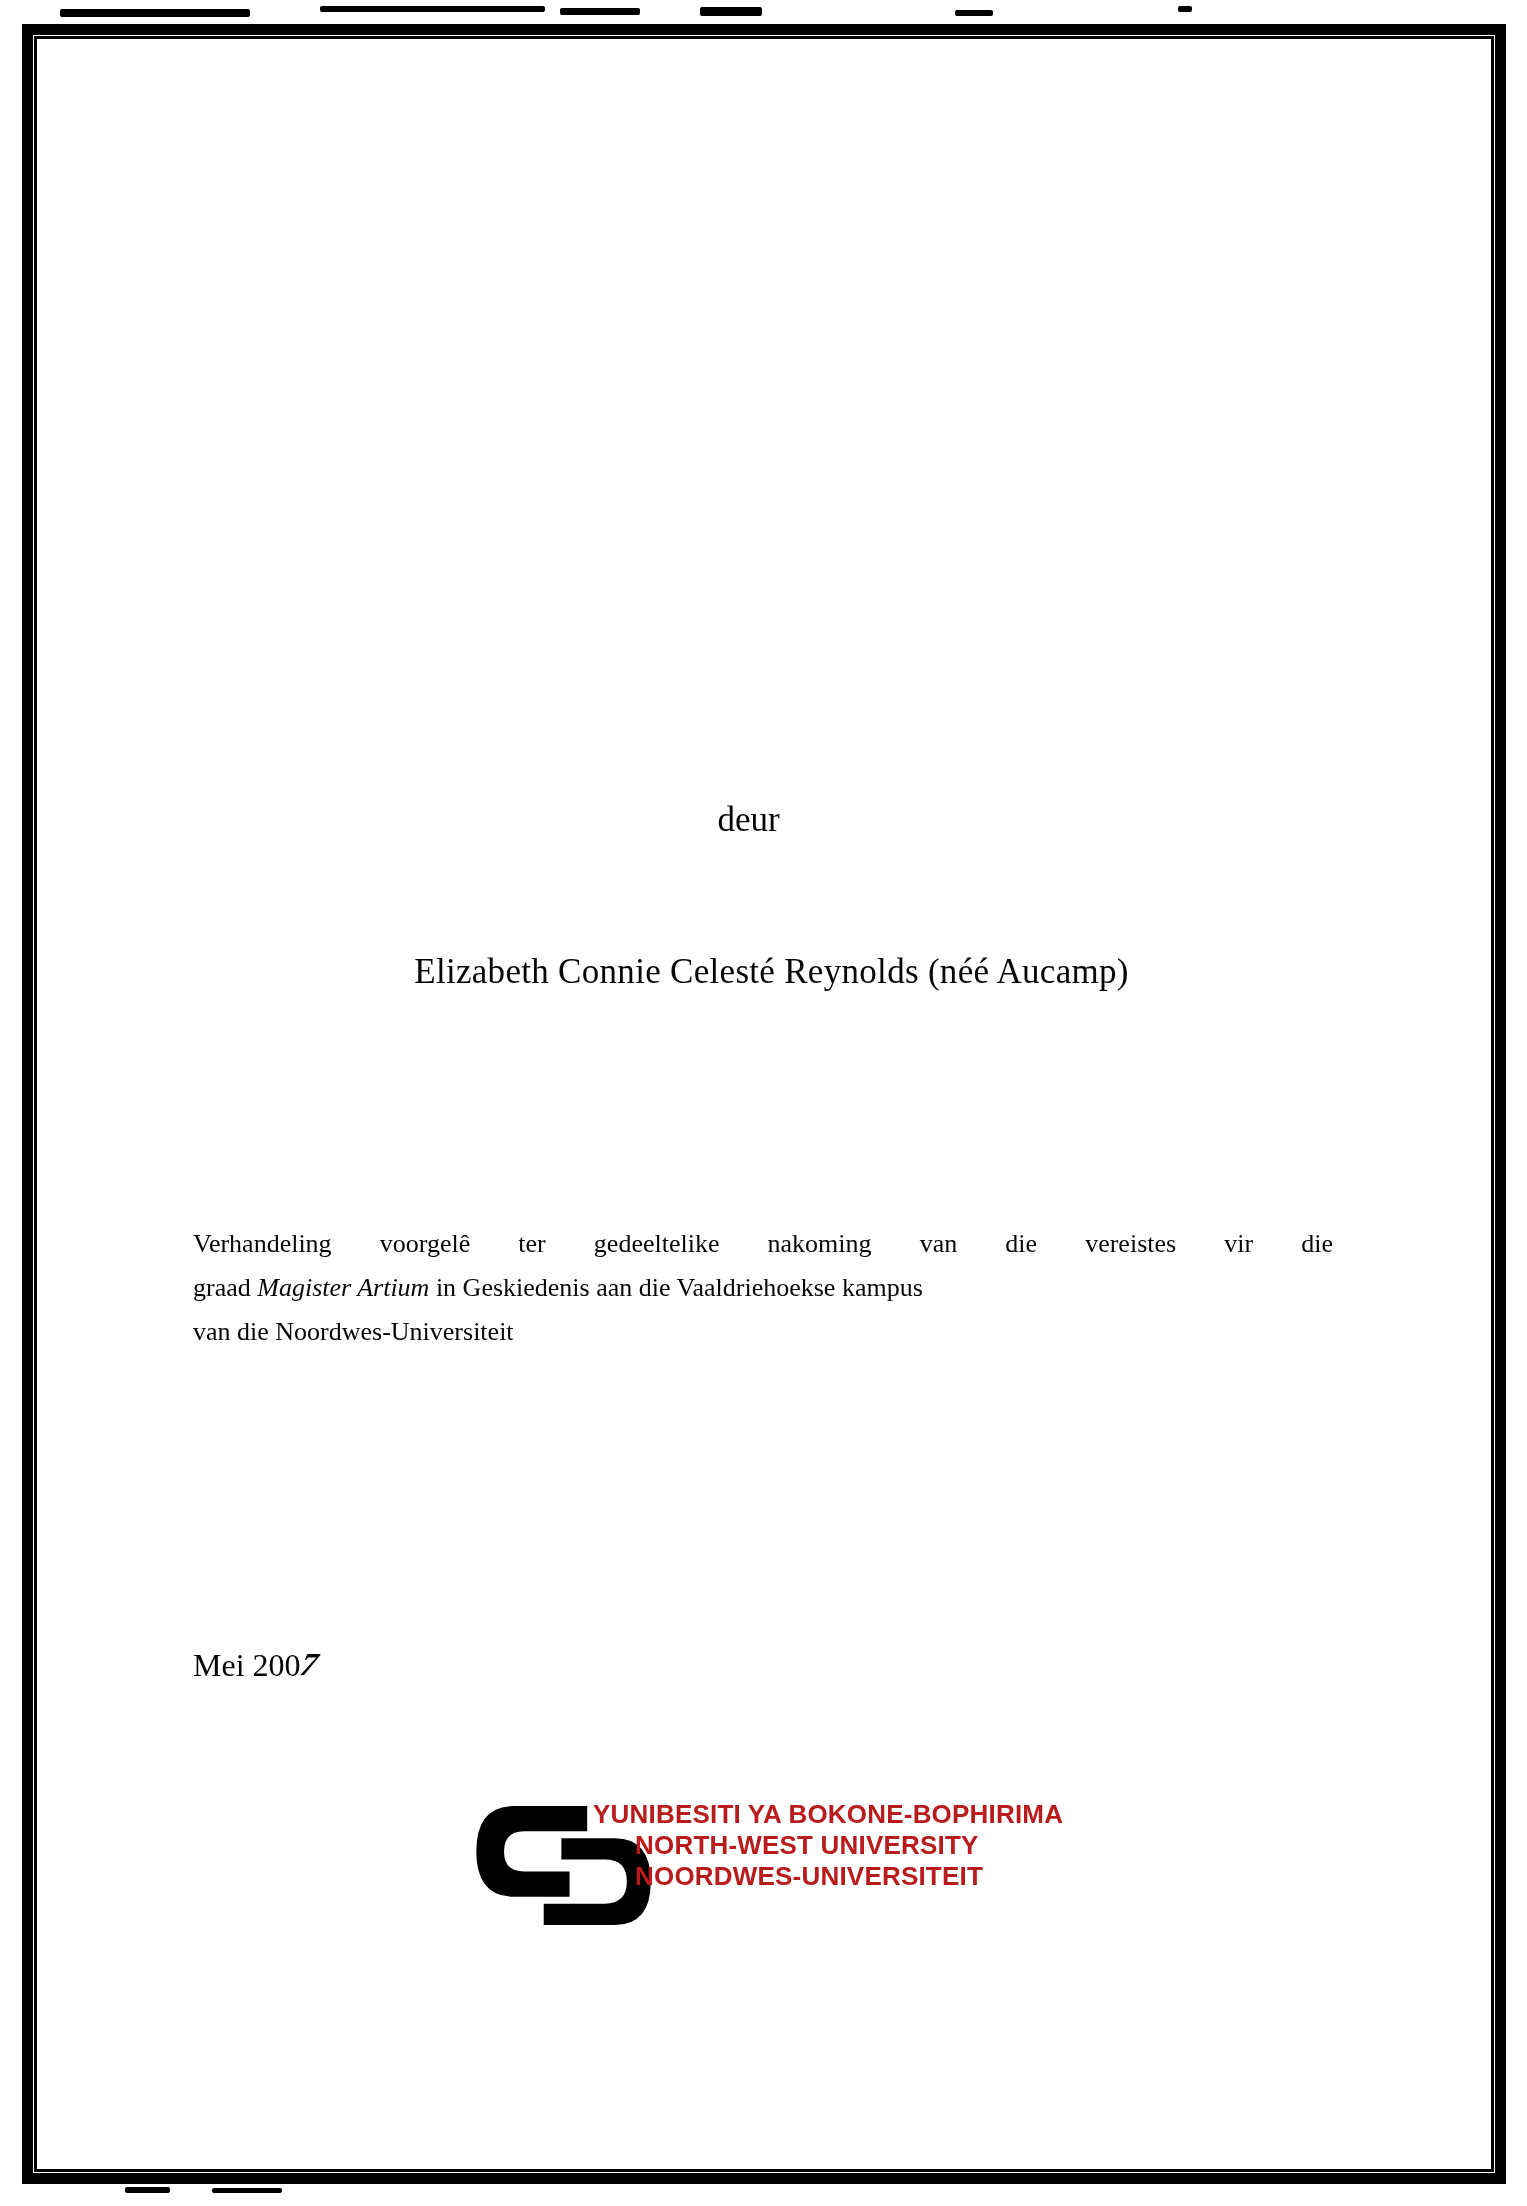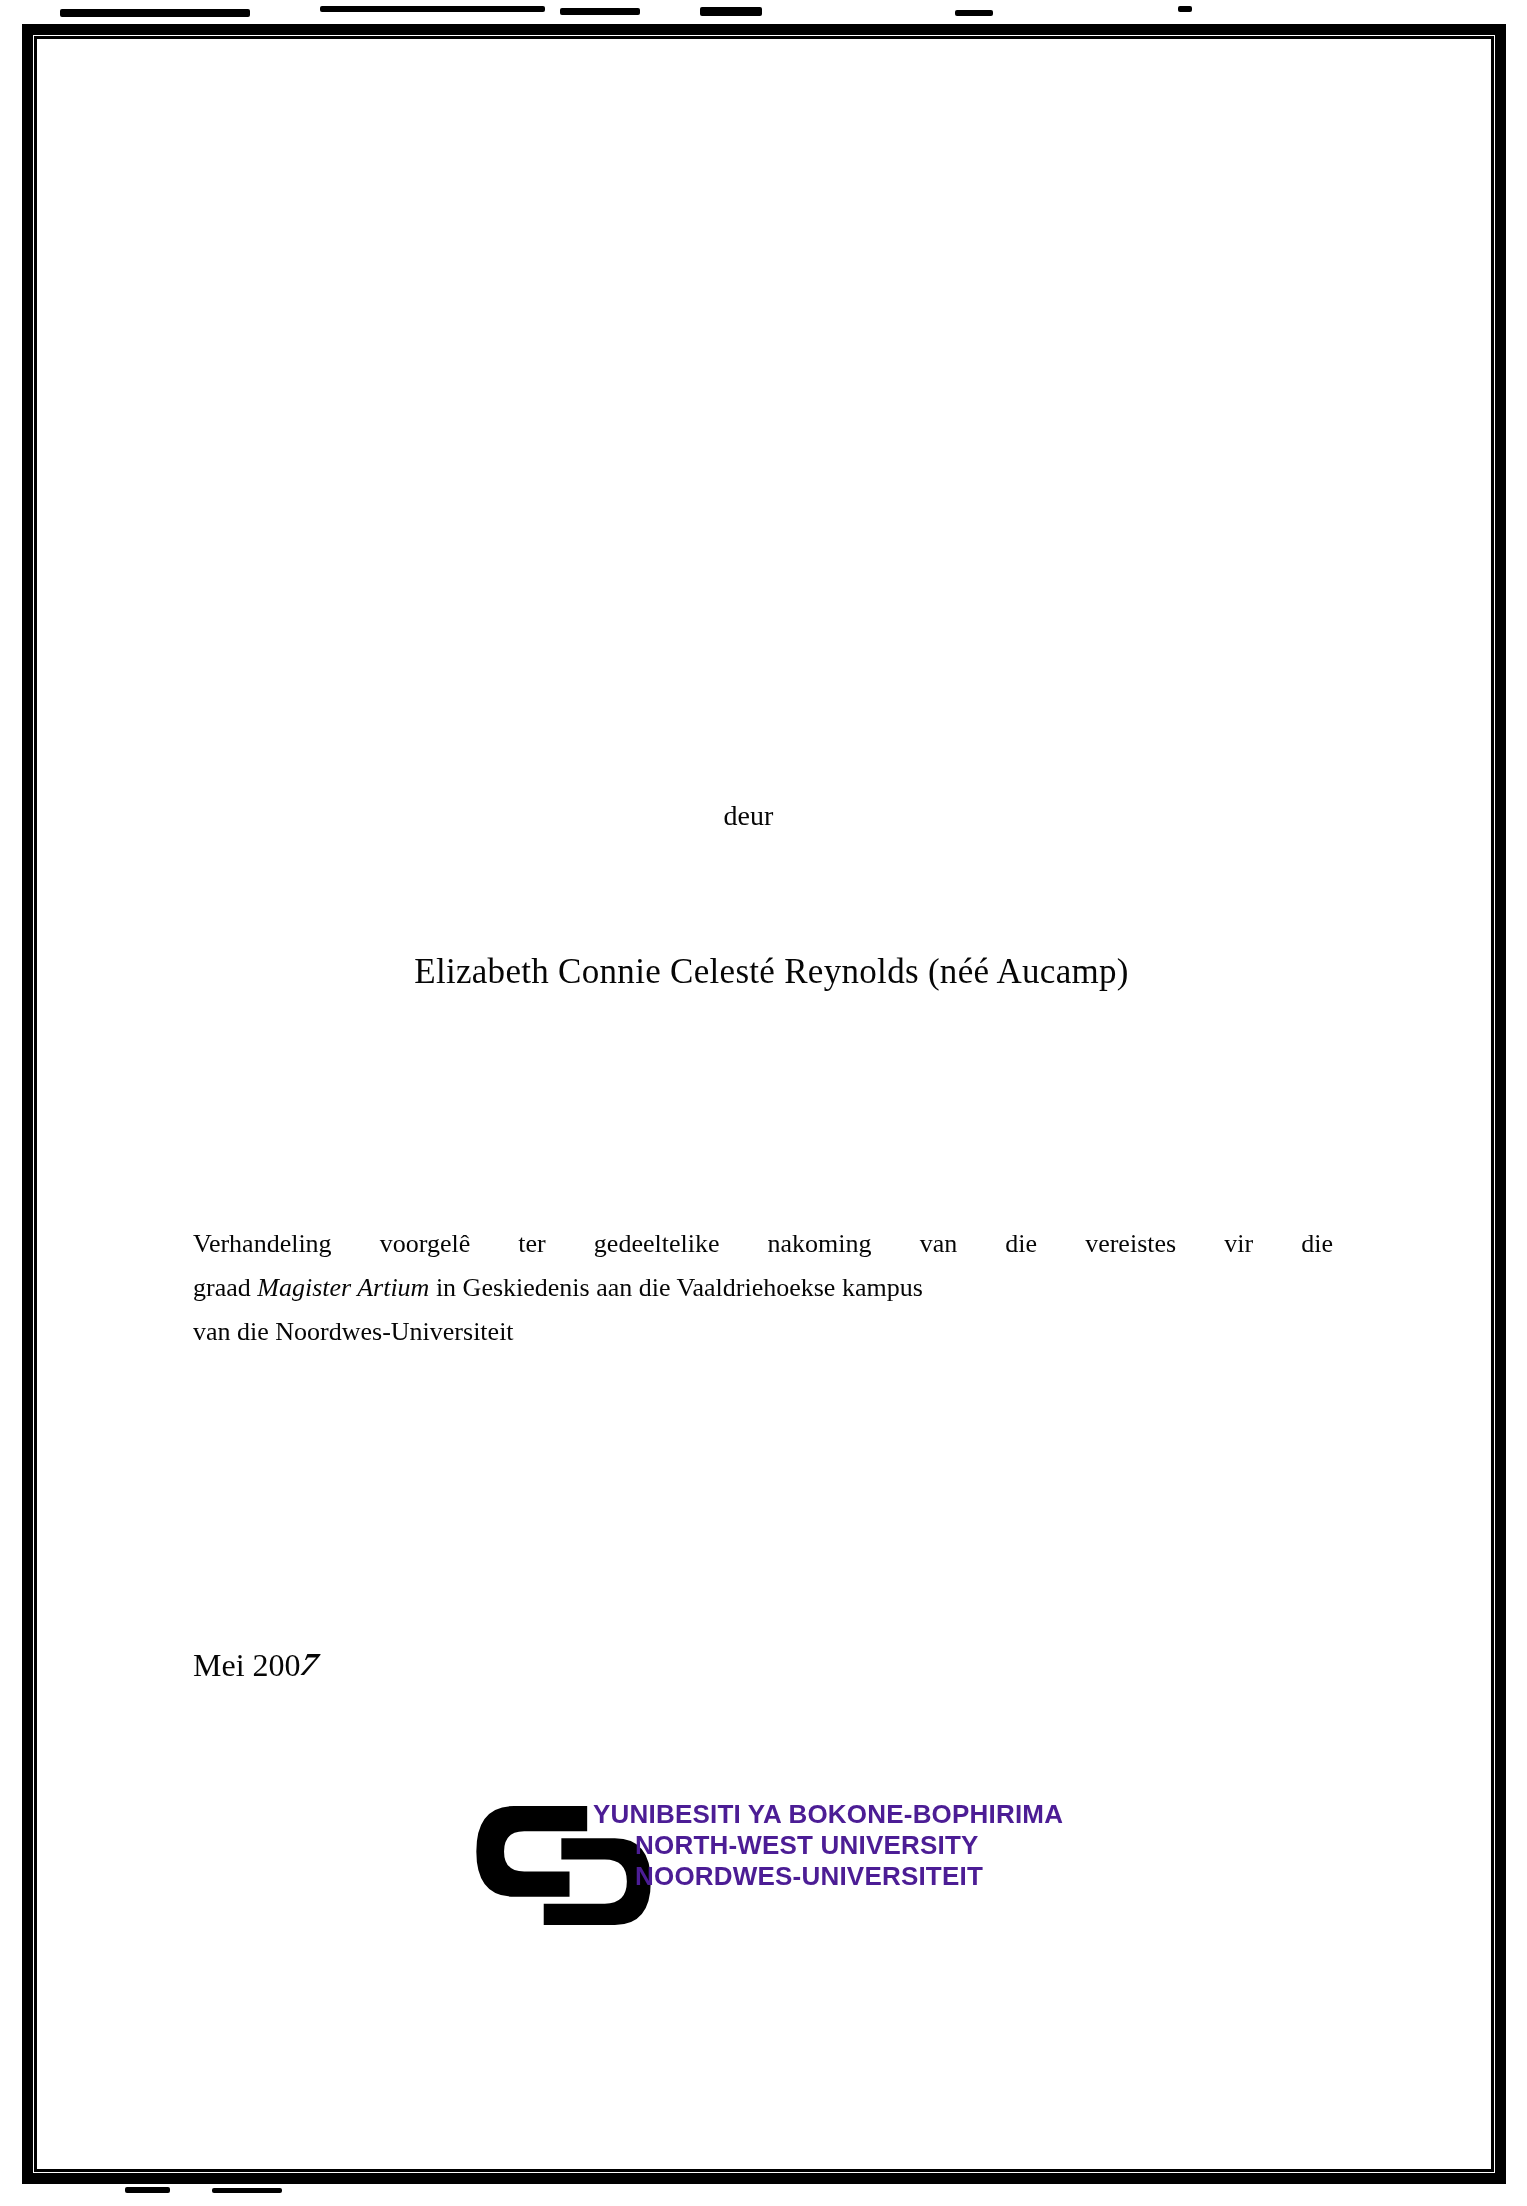--- a/index.html
+++ b/index.html
@@ -27,21 +27,21 @@
   .sm6{left:1178px;top:6px;width:14px;height:6px;}
   .sm7{left:125px;top:2187px;width:45px;height:6px;}
   .sm8{left:212px;top:2188px;width:70px;height:5px;}
   
   .title{
     position:absolute;left:110px;right:110px;top:372px;
     text-align:center;font-size:40px;line-height:78px;letter-spacing:0.4px;
   }
   .byline{
     position:absolute;left:0;right:30px;top:800px;
-    text-align:center;font-size:28px;
+    text-align:center;font-size:35px;
   }
   .author{
     position:absolute;left:16px;right:0;top:952px;
     text-align:center;font-size:35px;letter-spacing:0.3px;
   }
   .submission{
     position:absolute;left:193px;width:1140px;top:1222px;
     font-size:26px;line-height:44px;
   }
   .just{text-align:justify;text-align-last:justify;}
@@ -55,21 +55,21 @@
     transform:skewX(-22deg) translateY(-1px);
     font-weight:600;
   }
   
   .logo{position:absolute;left:471px;top:1799px;width:640px;height:160px;}
   .logo-mark{position:absolute;left:0;top:2px;}
   .logo-text{
     position:absolute;left:122px;top:0;
     font-family:"Liberation Sans", sans-serif;
     font-weight:bold;font-size:26px;line-height:31px;
-    letter-spacing:0.2px;white-space:nowrap;color:#4c1d95;
+    letter-spacing:0.2px;white-space:nowrap;color:#b91c1c;
   }
   .logo-text .indent{margin-left:42px;}
 </style>
 </head>
 <body>
 
 <div>
 
   <div class="smudge sm1"></div>
   <div class="smudge sm2"></div>

